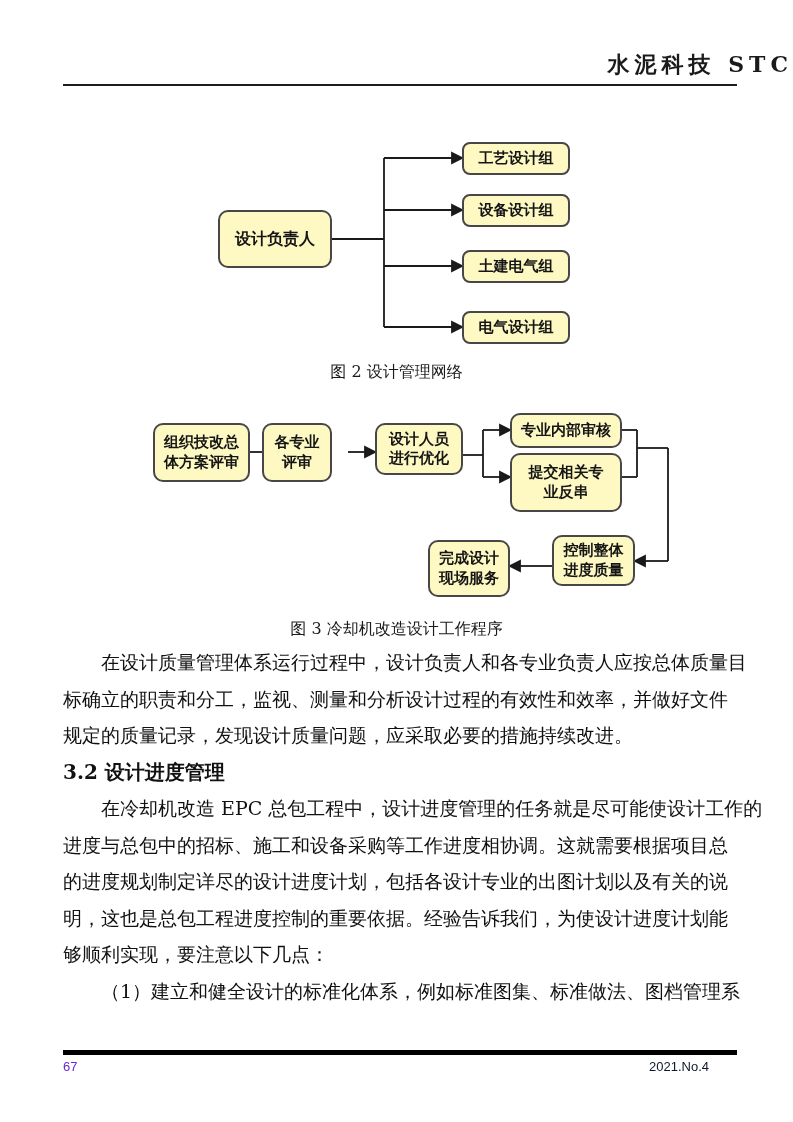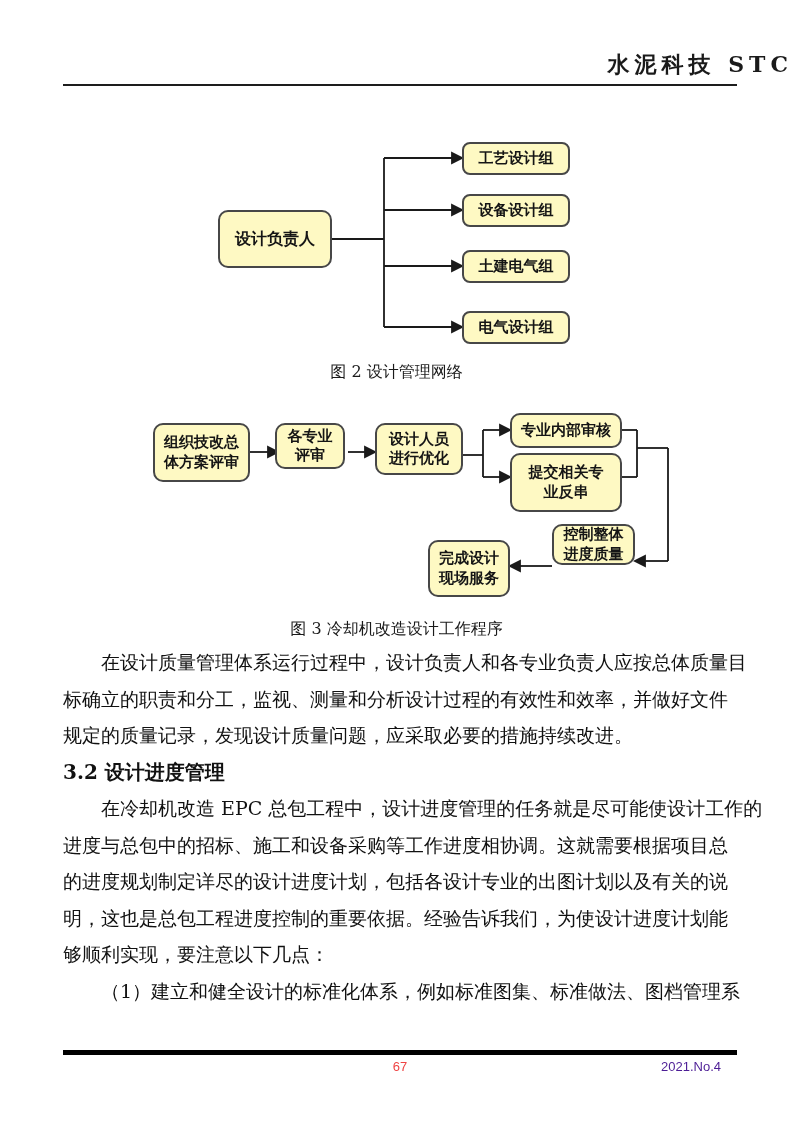--- a/index.html
+++ b/index.html
@@ -33,26 +33,26 @@
   .textblock{
     top:644px;left:63px;width:674px;font-size:19px;line-height:36.5px;
   }
   .tline{height:36.5px;white-space:nowrap;overflow:visible;}
   .indent{padding-left:38px;}
   .h-sub{font-size:19px;}
   .h-bold{font-weight:bold;font-size:20px;}
   
   .footer-rule{top:1050px;left:63px;width:674px;height:5px;background:#000;}
   .footer-page{
-    top:1059px;left:63px;width:674px;text-align:center;
-    font-family:"Liberation Sans","DejaVu Sans",sans-serif;font-size:13px;color:#ef4444;
+    top:1059px;left:63px;width:674px;text-align:left;
+    font-family:"Liberation Sans","DejaVu Sans",sans-serif;font-size:13px;color:#6d28d9;
   }
   .footer-issue{
-    top:1059px;right:72px;
-    font-family:"Liberation Sans","DejaVu Sans",sans-serif;font-size:13px;color:#4c1d95;margin-left:36px;
+    top:1059px;right:84px;
+    font-family:"Liberation Sans","DejaVu Sans",sans-serif;font-size:13px;color:#0f172a;margin-left:36px;
   }
 </style>
 </head>
 <body>
 
 <div class="abs journal-title">水泥科技 STC</div>
 <div class="abs header-rule"></div>
 
 <svg class="abs connectors" width="793" height="1122" viewBox="0 0 793 1122">
   <g stroke="#1a1a1a" stroke-width="1.8" fill="#1a1a1a">
@@ -92,28 +92,28 @@
 
 <div class="abs fbox fig2-root">设计负责人</div>
 <div class="abs fbox fig2-branch" style="top:142px">工艺设计组</div>
 <div class="abs fbox fig2-branch" style="top:194px">设备设计组</div>
 <div class="abs fbox fig2-branch" style="top:250px">土建电气组</div>
 <div class="abs fbox fig2-branch" style="top:311px">电气设计组</div>
 <div class="abs caption" style="top:362px">图 2 设计管理网络</div>
 
 <div class="abs fbox fig3-box" style="left:153px;top:423px;width:97px;height:59px">组织技改总
 体方案评审</div>
-<div class="abs fbox fig3-box" style="left:275px;top:423px;width:70px;height:46px">各专业
+<div class="abs fbox fig3-box" style="left:262px;top:423px;width:70px;height:59px">各专业
 评审</div>
 <div class="abs fbox fig3-box" style="left:375px;top:423px;width:88px;height:52px">设计人员
 进行优化</div>
 <div class="abs fbox fig3-box" style="left:510px;top:413px;width:112px;height:35px">专业内部审核</div>
 <div class="abs fbox fig3-box" style="left:510px;top:453px;width:112px;height:59px">提交相关专
 业反串</div>
-<div class="abs fbox fig3-box" style="left:552px;top:524px;width:83px;height:41px">控制整体
+<div class="abs fbox fig3-box" style="left:552px;top:535px;width:83px;height:51px">控制整体
 进度质量</div>
 <div class="abs fbox fig3-box" style="left:428px;top:540px;width:82px;height:57px">完成设计
 现场服务</div>
 <div class="abs caption" style="top:619px">图 3 冷却机改造设计工作程序</div>
 
 <div class="abs textblock">
   <div class="tline indent">在设计质量管理体系运行过程中，设计负责人和各专业负责人应按总体质量目</div>
   <div class="tline">标确立的职责和分工，监视、测量和分析设计过程的有效性和效率，并做好文件</div>
   <div class="tline">规定的质量记录，发现设计质量问题，应采取必要的措施持续改进。</div>
   <div class="tline h-bold">3.2 设计进度管理</div>

